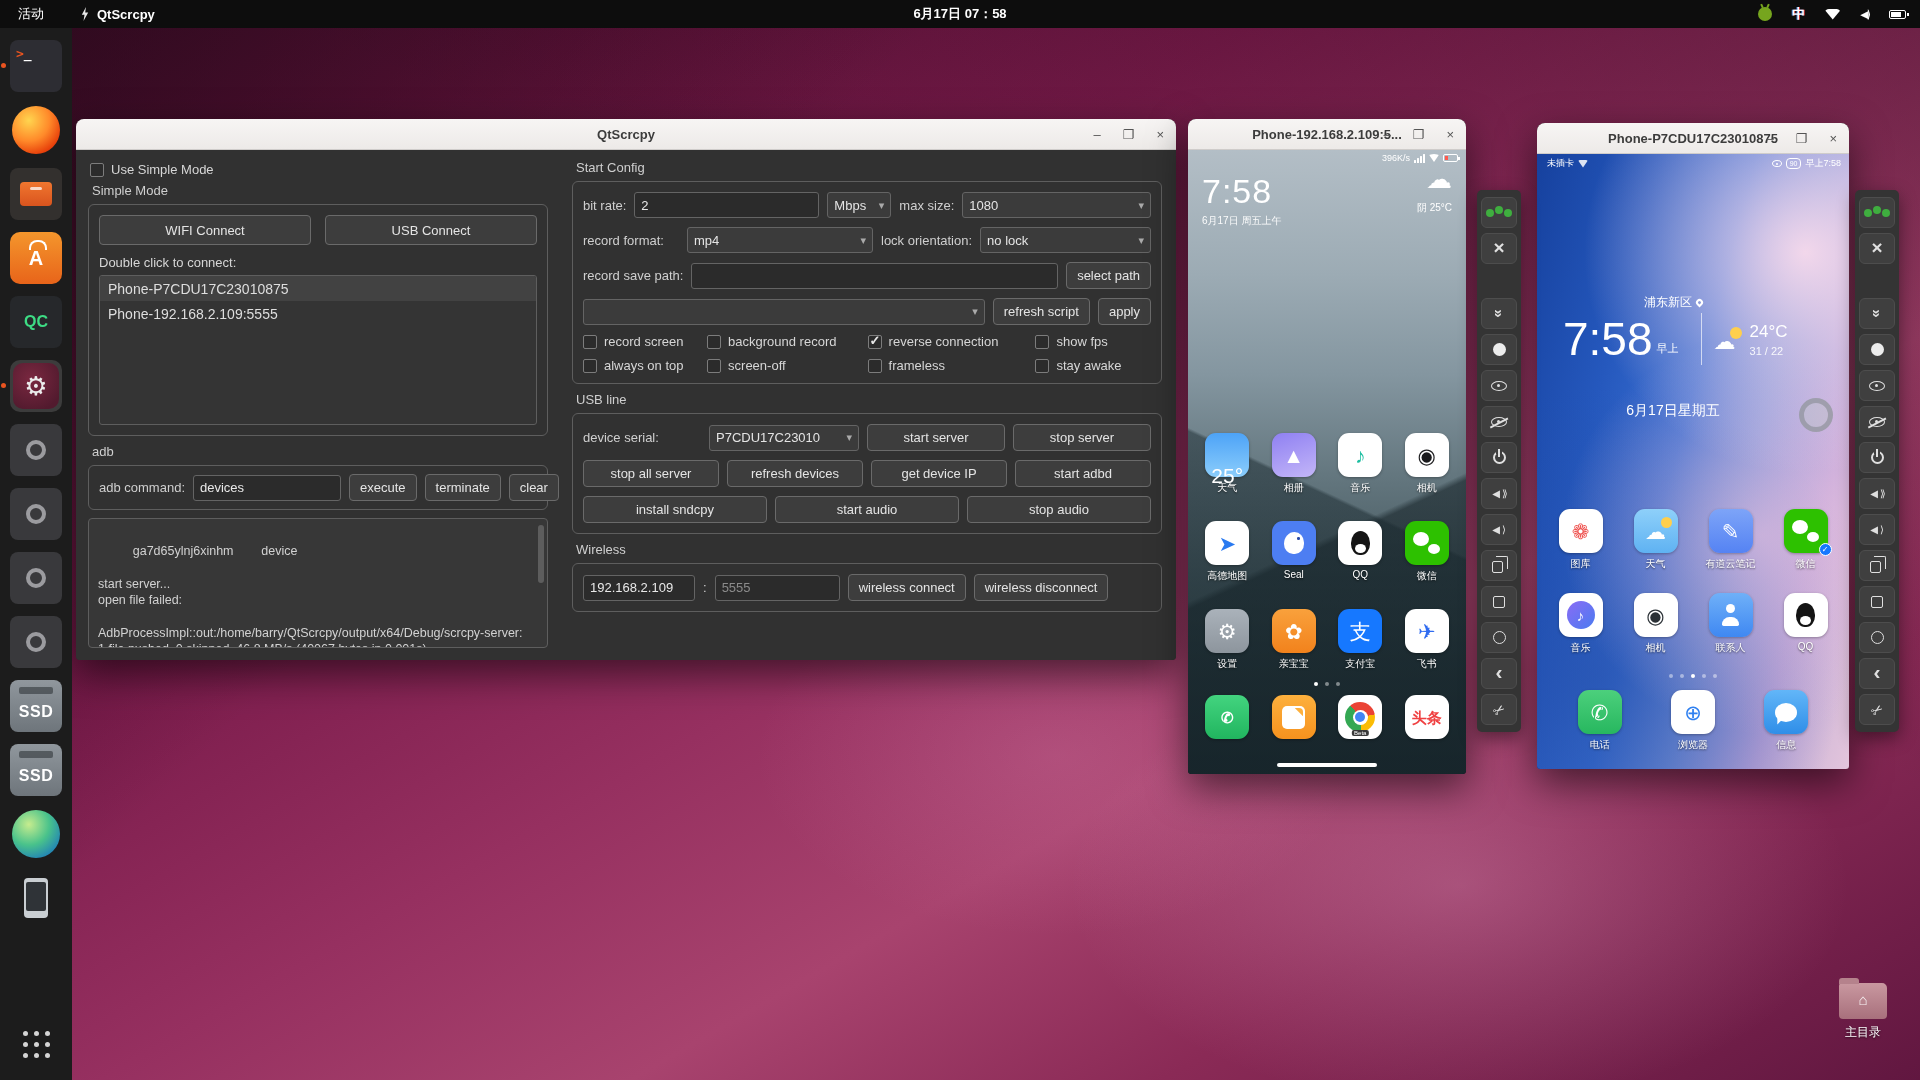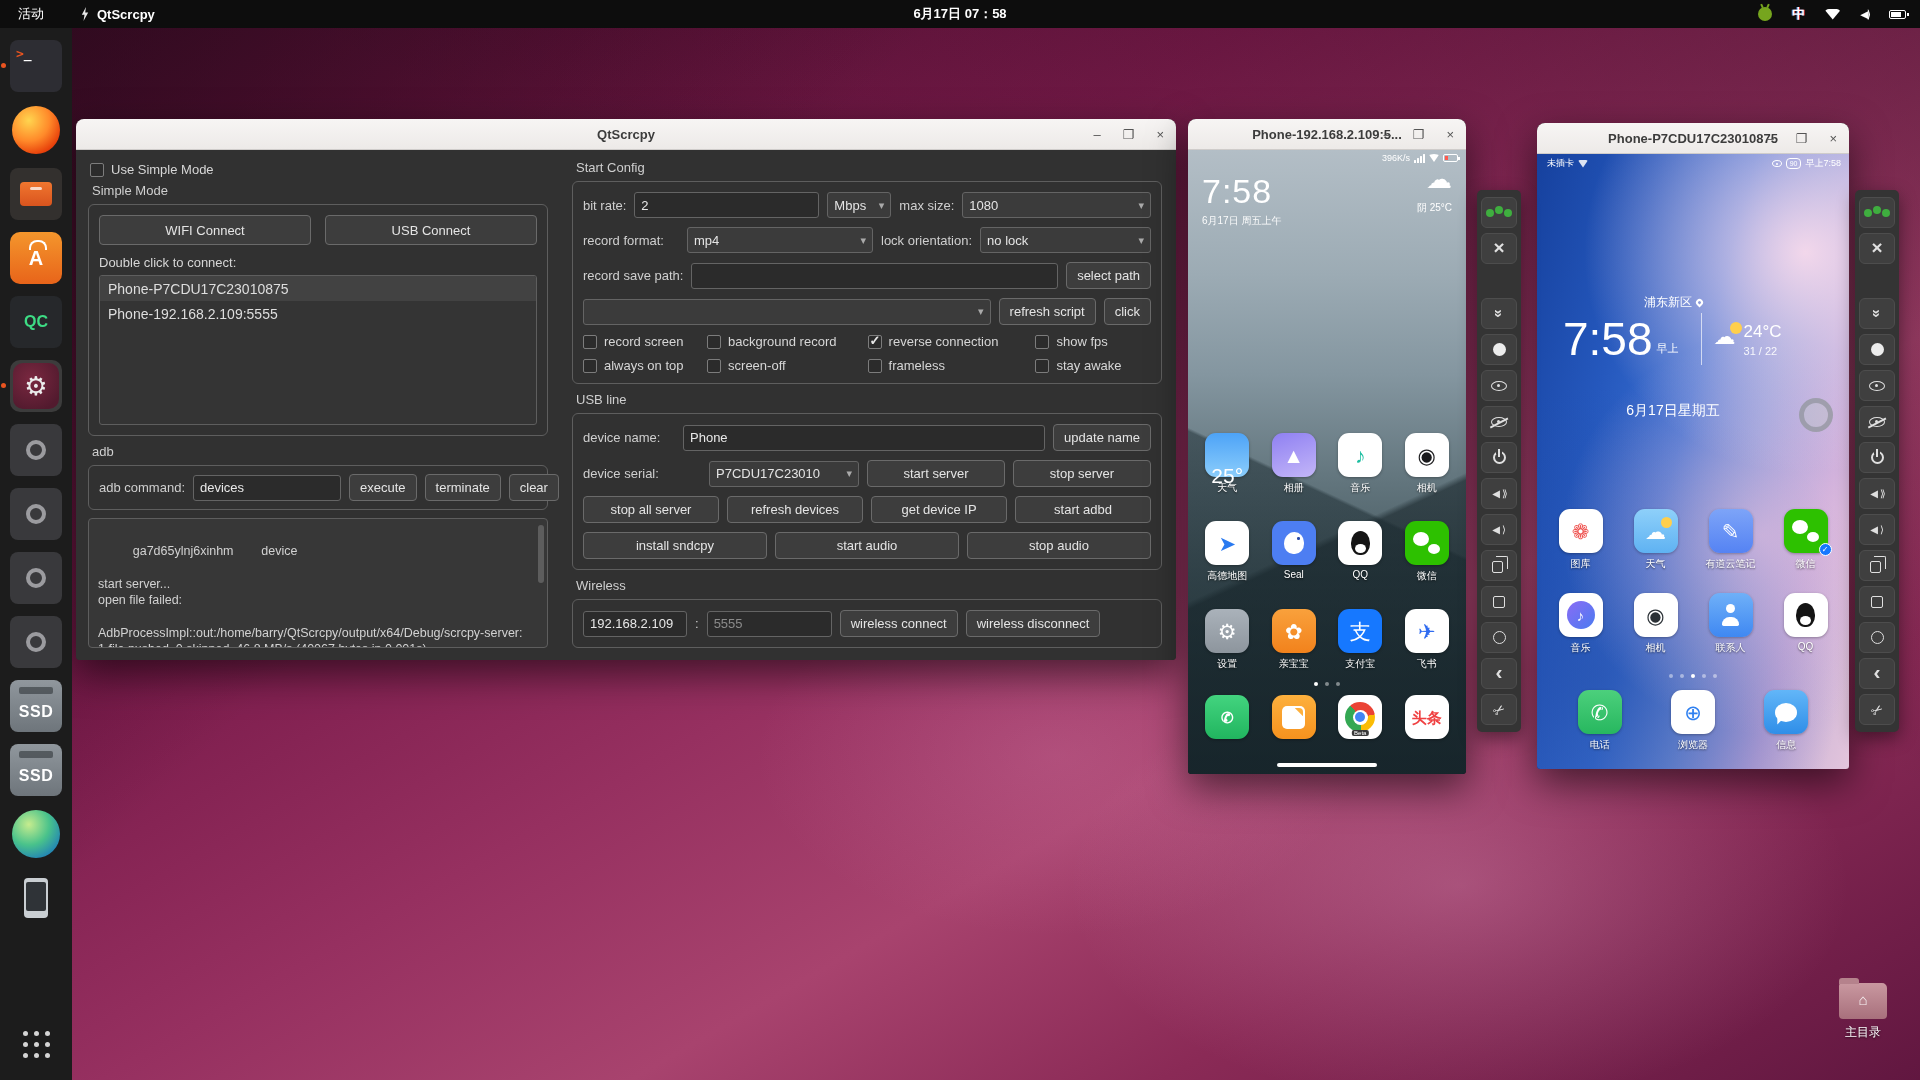--- a/index.html
+++ b/index.html
@@ -130,21 +130,21 @@
   .p1-wx { position:absolute; right:14px; top:16px; text-align:right; color:#fff; }
   .p1-wx .cloud { font-size:26px; line-height:1; }
   .p1-wx .t { font-size:10px; margin-top:9px; }
   
   .p2-loc { position:absolute; top:140px; left:1px; right:40px; text-align:center; color:#fff; font-size:12px; display:flex; justify-content:center; align-items:center; gap:4px; }
   .pin { width:7px; height:7px; border:2px solid #fff; border-radius:50% 50% 50% 0; transform:rotate(-45deg); }
   .p2-clockrow { position:absolute; top:158px; left:26px; display:flex; align-items:center; color:#fff; }
   .p2-time { font-size:46px; font-weight:200; }
   .p2-am { font-size:11px; align-self:flex-end; margin:0 10px 10px 4px; }
   .p2-div { width:1px; height:52px; background:rgba(255,255,255,.65); margin:0 12px; }
-  .p2-wx { display:flex; align-items:flex-start; }
+  .p2-wx { display:flex; align-items:center; gap:6px; }
   .suncld { position:relative; width:30px; height:24px; }
   .suncld::before { content:""; position:absolute; right:2px; top:0; width:12px; height:12px; border-radius:50%; background:#ffcf4d; }
   .suncld::after { content:"☁"; position:absolute; left:0; bottom:-4px; color:#fff; font-size:22px; }
   .p2-temp { font-size:17px; }
   .p2-range { font-size:11px; opacity:.9; margin-top:3px; }
   .p2-date { position:absolute; top:248px; left:0; right:40px; text-align:center; color:#fff; font-size:14px; }
   .assist { position:absolute; right:16px; top:244px; width:34px; height:34px; border-radius:50%;
     background:rgba(190,195,200,.45); border:5px solid rgba(130,135,140,.55); }
   
   .agrid { position:absolute; left:6px; right:6px; display:grid; grid-template-columns:repeat(4,1fr); justify-items:center; row-gap:26px; }
@@ -374,21 +374,21 @@
           <div class="row">
             <span class="lb">record save path:</span>
             <input class="inp" style="flex: 1 1 0%;">
             <button class="btn">select path</button>
           </div>
           <div class="row">
             <div class="sel" style="flex:1">
                 <span></span>
               </div>
             <button class="btn">refresh script</button>
-            <button class="btn">click</button>
+            <button class="btn">apply</button>
           </div>
           <div class="cbgrid">
 
           <label class="cb">
                 <span class="box"></span>
                 <span>record screen</span>
               </label>
               <label class="cb">
                 <span class="box"></span>
                 <span>background record</span>
@@ -415,25 +415,20 @@
               </label>
               <label class="cb">
                 <span class="box"></span>
                 <span>stay awake</span>
               </label>
             </div>
         </div>
         <div class="sec-lb">USB line</div>
         <div class="grp">
           <div class="row">
-            <span class="lb" style="width:92px">device name:</span>
-            <input class="inp" style="flex: 1 1 0%;" value="Phone">
-            <button class="btn">update name</button>
-          </div>
-          <div class="row">
             <span class="lb" style="width:118px">device serial:</span>
             <div class="sel" style="width:150px">
                 <span>P7CDU17C23010</span>
               </div>
             <button class="btn" style="flex:1">start server</button>
             <button class="btn" style="flex:1">stop server</button>
           </div>
           <div class="row">
             <button class="btn" style="flex:1">stop all server</button>
             <button class="btn" style="flex:1">refresh devices</button>
@@ -442,21 +437,21 @@
           </div>
           <div class="row">
             <button class="btn" style="flex:1">install sndcpy</button>
             <button class="btn" style="flex:1">start audio</button>
             <button class="btn" style="flex:1">stop audio</button>
           </div>
         </div>
         <div class="sec-lb">Wireless</div>
         <div class="grp">
           <div class="row" style="margin-bottom:0">
-            <input class="inp" style="width: 104px;" value="192.168.2.109">
+            <input class="inp" style="width: 112px;" value="192.168.2.109">
             <span class="lb">:</span>
             <input class="inp" style="width: 125px;" placeholder="5555">
             <button class="btn">wireless connect</button>
             <button class="btn">wireless disconnect</button>
           </div>
         </div>
       </div>
     </div>
   </div>
 

